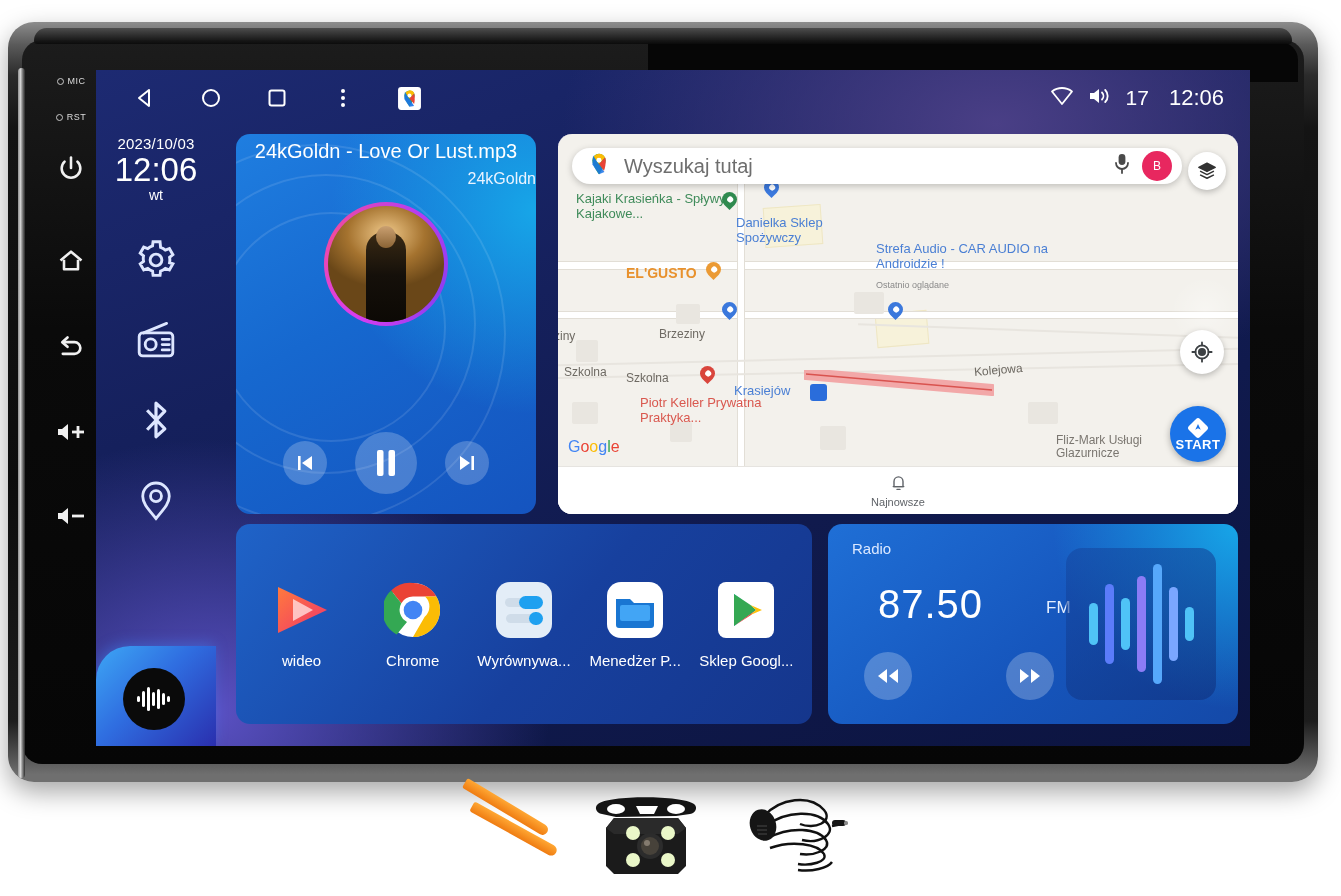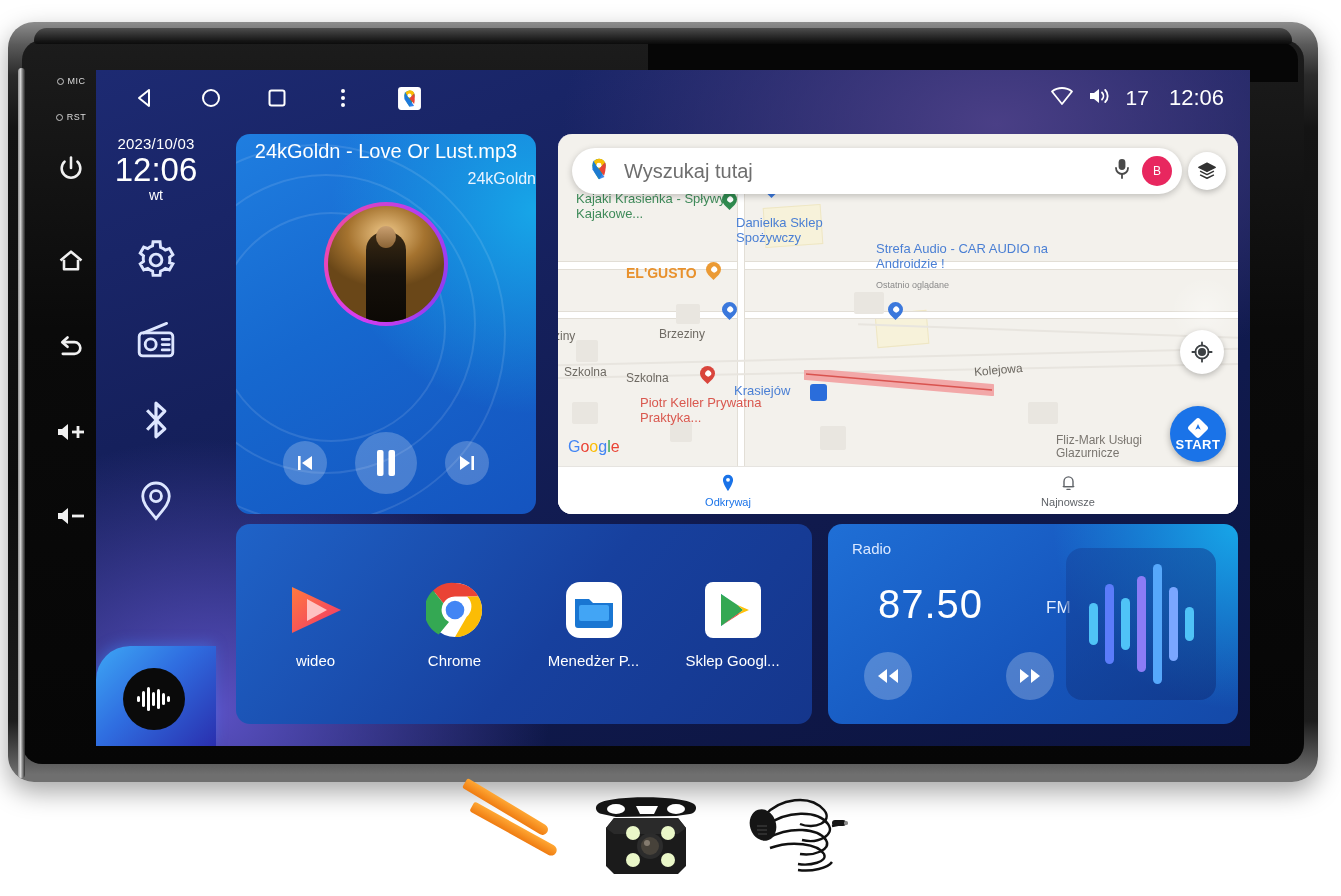--- a/index.html
+++ b/index.html
@@ -161,21 +161,21 @@
   .maplabel.poi-red{ color:#d9584f; }
   .maplabel.street{ color:#6e6a63; font-size:12px; }
   .maplabel.sub{ font-size:9px; color:#8a8a8a; }
   .pin{ position:absolute; width:15px;height:21px; }
   .pin i{ display:block; width:15px;height:15px;border-radius:50% 50% 50% 0;
     transform:rotate(-45deg); }
   .pin i::after{content:"";position:absolute;left:4.6px;top:4.6px;width:6px;height:6px;
     border-radius:50%;background:#fff;}
 
   #searchbar{
-    position:absolute; left:14px; top:14px; width:610px; height:46px;
+    position:absolute; left:14px; top:14px; width:610px; height:36px;
     background:#fff; border-radius:24px; box-shadow:0 2px 7px rgba(0,0,0,.22);
     display:flex; align-items:center; padding:0 10px 0 14px; z-index:6;
   }
   #search-text{ flex:1; margin-left:12px; color:#6e6e6e; font-size:20px; }
   #avatar{ width:30px;height:30px;border-radius:50%;background:#e8275f;color:#fff;
     font-size:12px; display:flex;align-items:center;justify-content:center; margin-left:10px;}
   #layersbtn{
     position:absolute; right:12px; top:18px; width:38px;height:38px;border-radius:50%;
     background:#fff; box-shadow:0 2px 6px rgba(0,0,0,.25);
     display:flex;align-items:center;justify-content:center; z-index:6;
@@ -549,29 +549,20 @@
 
           <div id="startbtn">
             <svg width="22" height="22" viewBox="0 0 24 24">
               <rect x="3.5" y="3.5" width="17" height="17" rx="3" transform="rotate(45 12 12)" fill="#fff"></rect>
               <path d="M12 7.5 15 14l-3-1.6L9 14z" fill="#1a73e8"></path>
               </svg>
             <span>START</span>
           </div>
 
           <div id="mapbottom">
-            <div class="mb-item active">
-              <span>
-                <svg width="14" height="18" viewBox="0 0 14 18">
-                    <path d="M7 .8a5.1 5.1 0 0 0-5.1 5.1C1.9 9.7 7 17 7 17s5.1-7.3 5.1-11.1A5.1 5.1 0 0 0 7 .8z" fill="#1a73e8"></path>
-                    <circle cx="7" cy="5.8" r="1.9" fill="#fff"></circle>
-                  </svg>
-              </span>
-              <span>Odkrywaj</span>
-            </div>
             <div class="mb-item">
               <span>
                 <svg width="15" height="18" viewBox="0 0 15 18" fill="none" stroke="#5f6368" stroke-width="1.4" stroke-linejoin="round">
                     <path d="M3 12.6V7.4a4.5 4.5 0 0 1 9 0v5.2z"></path>
                     <path d="M2.2 12.6h10.6" stroke-linecap="round"></path>
                     <path d="M6 15.4h3" stroke-linecap="round"></path>
                   </svg>
               </span>
               <span>Najnowsze</span>
             </div>
@@ -602,20 +593,32 @@
                 <path d="M29 2a27 27 0 0 1 23.4 13.5H29a13.5 13.5 0 0 0-11.7 6.8L7.1 9.6A26.9 26.9 0 0 1 29 2z" fill="#EA4335"></path>
                 <path d="M7.1 9.6 17.3 22.3A13.5 13.5 0 0 0 23 40.9L12.7 53.4A27 27 0 0 1 7.1 9.6z" fill="#34A853"></path>
                 <path d="M52.4 15.5A27 27 0 0 1 29 56l11.7-20.3A13.5 13.5 0 0 0 41 15.5z" fill="#FBBC05"></path>
                 <circle cx="29" cy="29" r="12" fill="#fff"></circle>
                   <circle cx="29" cy="29" r="9.3" fill="#4285F4"></circle>
                 </svg>
             </div>
             <div class="app-lbl">Chrome</div>
           </div>
 
+          <div class="app">
+            <div class="app-ico">
+              <svg width="58" height="58" viewBox="0 0 58 58">
+                <rect x="1" y="1" width="56" height="56" rx="14" fill="#e3edf7"></rect>
+                <rect x="10" y="17" width="28" height="9" rx="4.5" fill="#cfdce9"></rect>
+                <rect x="24" y="15" width="24" height="13" rx="6.5" fill="#1ea0f0"></rect>
+                <rect x="11" y="33" width="28" height="9" rx="4.5" fill="#cfdce9"></rect>
+                <rect x="34" y="31" width="14" height="13" rx="6.5" fill="#1ea0f0"></rect>
+                </svg>
+            </div>
+            <div class="app-lbl">Wyrównywa...</div>
+          </div>
 
           <div class="app">
             <div class="app-ico">
               <svg width="58" height="58" viewBox="0 0 58 58">
                 <rect x="1" y="1" width="56" height="56" rx="14" fill="#fff"></rect>
                 <path d="M10 18h14l4 4h20v22a3 3 0 0 1-3 3H13a3 3 0 0 1-3-3z" fill="#1976d2"></path>
                 <rect x="14" y="24" width="30" height="16" rx="2" fill="#42a5f5"></rect>
                 </svg>
             </div>
             <div class="app-lbl">Menedżer P...</div>

